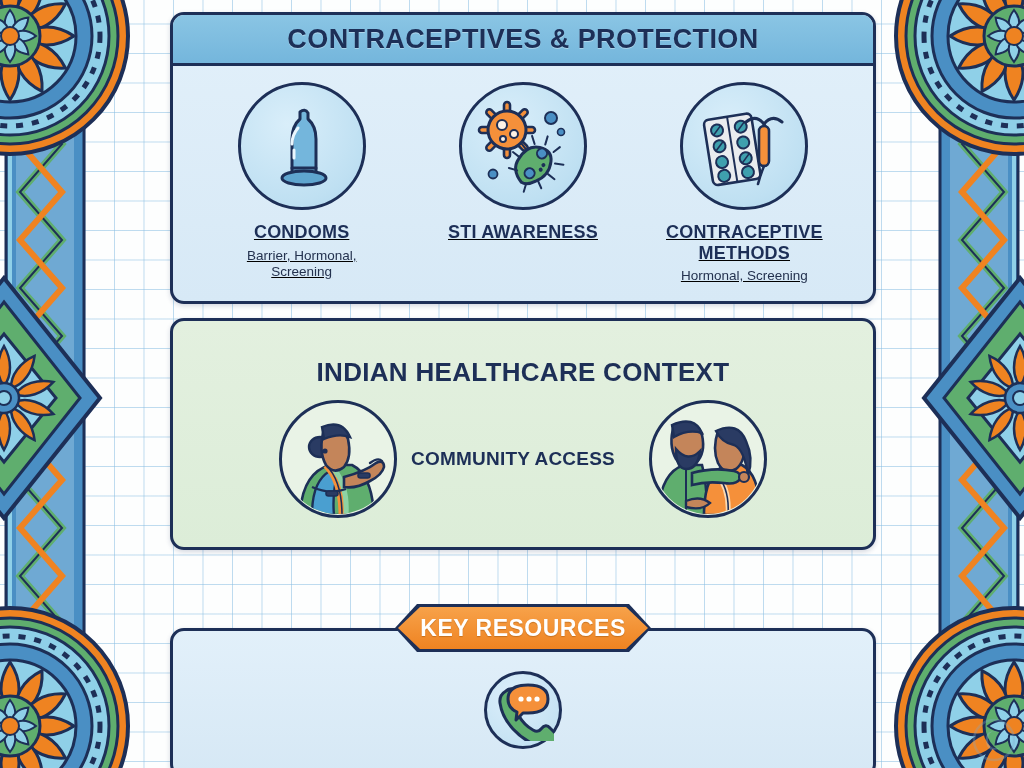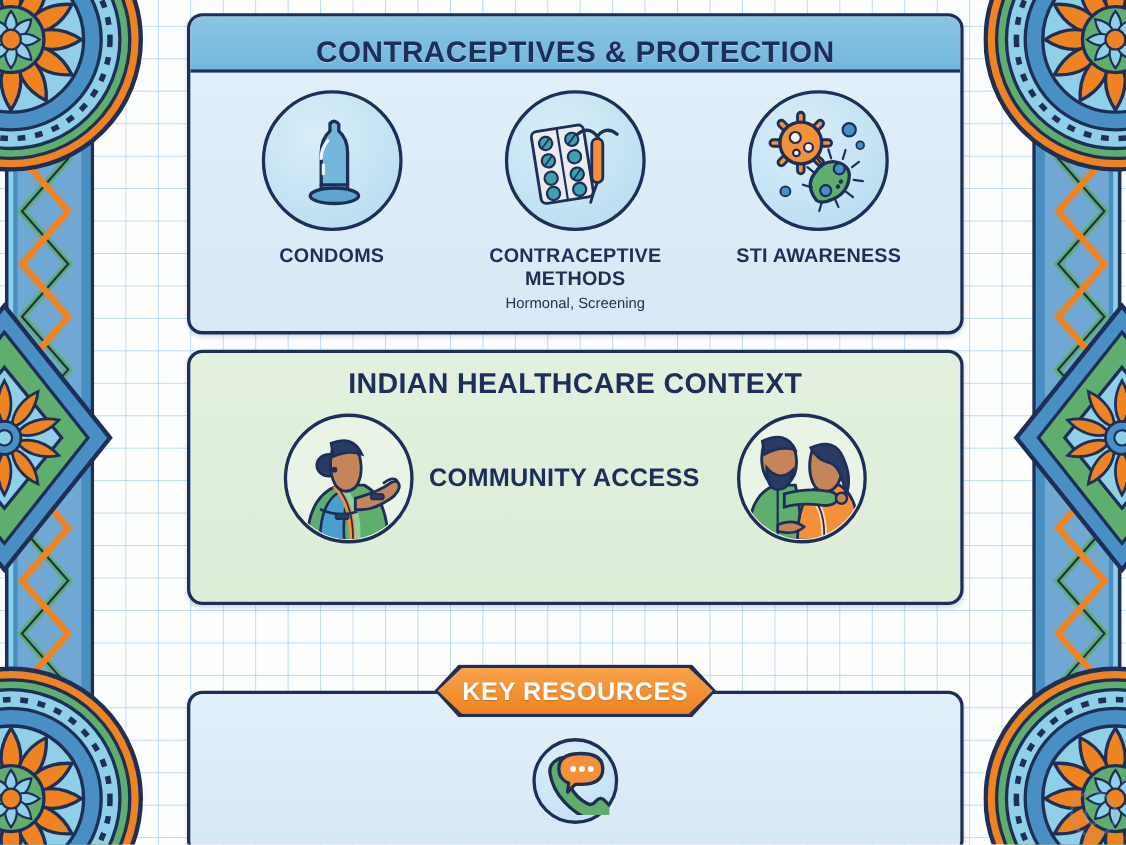--- a/index.html
+++ b/index.html
@@ -39,34 +39,34 @@
   
   #panel-contraceptives{
     left:170px;top:12px;width:706px;height:292px;
     background:linear-gradient(180deg,#e2f0fa 0%,#d7e9f6 100%);
     overflow:hidden;
   }
   #panel-contraceptives .panel-header{
     height:48px;
     background:linear-gradient(180deg,#8ac5e4 0%,#74b6dc 100%);
     border-bottom:3px solid #1d2f57;
-    display:flex;align-items:flex-end;justify-content:center;
+    display:flex;align-items:center;justify-content:center;
   }
   #panel-contraceptives .panel-header .htxt{
     font-size:27px;font-weight:bold;color:#1d2f57;
     letter-spacing:.4px;
     text-shadow:0 1px 0 rgba(255,255,255,.35);
   }
 
   .cards-row{
     display:flex;align-items:flex-start;justify-content:space-around;
     padding:16px 18px 0 18px;
   }
   .card-col{
-    width:200px;display:flex;flex-direction:column;align-items:center;
+    width:200px;display:flex;flex-direction:column;align-items:center;text-decoration:underline;
   }
   .icon-circle{
     width:128px;height:128px;border-radius:50%;
     border:3px solid #1d2f57;
     background:radial-gradient(circle at 38% 32%,#d9eefa 0%,#bfe0f2 70%,#afd6ed 100%);
     display:flex;align-items:center;justify-content:center;
     box-sizing:border-box;
     overflow:hidden;
   }
   .card-title{
@@ -81,37 +81,37 @@
   }
 
   
   #panel-healthcare{
     left:170px;top:318px;width:706px;height:232px;
     background:linear-gradient(180deg,#e3f0df 0%,#dcedd8 100%);
     display:flex;flex-direction:column;align-items:center;
     overflow:hidden;
   }
   #panel-healthcare .green-title{
-    margin-top:12px;
+    margin-top:36px;
     font-size:26px;font-weight:bold;color:#1d2f57;letter-spacing:.3px;
   }
   .hc-row{
     margin-top:12px;display:flex;align-items:center;
     justify-content:center;gap:34px;width:100%;
   }
   .hc-item{display:flex;align-items:center;gap:14px;}
   .hc-circle{
     width:118px;height:118px;border-radius:50%;
     border:3px solid #1d2f57;
     background:#e9f3e6;
     display:flex;align-items:center;justify-content:center;
     box-sizing:border-box;overflow:hidden;
   }
   .hc-label{
-    font-size:23px;font-weight:bold;color:#1d2f57;
+    font-size:19px;font-weight:bold;color:#1d2f57;
     line-height:1.2;letter-spacing:.2px;
   }
 
   
   #panel-resources{
     left:170px;top:628px;width:706px;height:150px;
     background:linear-gradient(180deg,#e2f0fa 0%,#d6e8f5 100%);
     overflow:visible;
   }
   #banner-key-resources{
@@ -265,53 +265,21 @@
         <div class="icon-circle">
           <svg width="96" height="96" viewBox="0 0 96 96" xmlns="http://www.w3.org/2000/svg">
             <path d="M46,14 q5,-4 8,1 l0,6 q8,7 8,20 l0,38 l-24,0 l0,-38 q0,-13 8,-20 Z" fill="#74b6dc" stroke="#1d2f57" stroke-width="3" stroke-linejoin="round"></path>
             <path d="M44,30 q-6,7 -6,16" fill="none" stroke="#eaf6fd" stroke-width="3" stroke-linecap="round"></path>
             <path d="M40,52 l0,8" fill="none" stroke="#eaf6fd" stroke-width="3" stroke-linecap="round"></path>
             <path d="M38,70 l24,0" fill="none" stroke="#1d2f57" stroke-width="3" stroke-linecap="round"></path>
             <ellipse cx="50" cy="80" rx="22" ry="7" fill="#5fa5cf" stroke="#1d2f57" stroke-width="3"></ellipse>
           </svg>
         </div>
         <div class="card-title">CONDOMS</div>
-      </div>
-
-      <div class="card-col">
-        <div class="icon-circle">
-          <svg width="100" height="100" viewBox="0 0 100 100" xmlns="http://www.w3.org/2000/svg">
-
-            <g transform="rotate(-9 40 52)">
-              <rect x="14" y="20" width="48" height="66" rx="5" fill="#e9ecef" stroke="#1d2f57" stroke-width="2.6"></rect>
-              <line x1="38" y1="20" x2="38" y2="86" stroke="#1d2f57" stroke-width="2"></line>
-              <circle cx="26" cy="32" r="6" fill="#3fa0ae" stroke="#1d2f57" stroke-width="2"></circle>
-              <circle cx="26" cy="48" r="6" fill="#3fa0ae" stroke="#1d2f57" stroke-width="2"></circle>
-              <circle cx="26" cy="64" r="6" fill="#3fa0ae" stroke="#1d2f57" stroke-width="2"></circle>
-              <circle cx="26" cy="78" r="6" fill="#3fa0ae" stroke="#1d2f57" stroke-width="2"></circle>
-              <circle cx="50" cy="32" r="6" fill="#3fa0ae" stroke="#1d2f57" stroke-width="2"></circle>
-              <circle cx="50" cy="48" r="6" fill="#3fa0ae" stroke="#1d2f57" stroke-width="2"></circle>
-              <circle cx="50" cy="64" r="6" fill="#3fa0ae" stroke="#1d2f57" stroke-width="2"></circle>
-              <circle cx="50" cy="78" r="6" fill="#3fa0ae" stroke="#1d2f57" stroke-width="2"></circle>
-              <line x1="22" y1="36" x2="30" y2="28" stroke="#1d2f57" stroke-width="1.6"></line>
-              <line x1="22" y1="52" x2="30" y2="44" stroke="#1d2f57" stroke-width="1.6"></line>
-              <line x1="46" y1="36" x2="54" y2="28" stroke="#1d2f57" stroke-width="1.6"></line>
-              <line x1="46" y1="68" x2="54" y2="60" stroke="#1d2f57" stroke-width="1.6"></line>
-            </g>
-
-            <g>
-              <path d="M52,26 q10,-8 18,2 q5,7 -2,12" fill="none" stroke="#1d2f57" stroke-width="3" stroke-linecap="round"></path>
-              <path d="M88,26 q-10,-8 -18,2" fill="none" stroke="#1d2f57" stroke-width="3" stroke-linecap="round"></path>
-              <rect x="65" y="30" width="10" height="40" rx="5" fill="#f5903a" stroke="#1d2f57" stroke-width="2.6"></rect>
-              <path d="M70,70 q-4,10 -6,18" fill="none" stroke="#1d2f57" stroke-width="2.6" stroke-linecap="round"></path>
-            </g>
-          </svg>
-        </div>
-        <div class="card-title">CONTRACEPTIVE METHODS</div>
-        <div class="card-sub">Hormonal, Screening</div>
+        <div class="card-sub">Barrier, Hormonal, Screening</div>
       </div>
 
       <div class="card-col">
         <div class="icon-circle">
           <svg width="100" height="100" viewBox="0 0 100 100" xmlns="http://www.w3.org/2000/svg">
 
             <g transform="translate(34,34)">
               <g stroke="#1d2f57" stroke-width="2.6" fill="#f5903a">
                 <rect x="-3" y="-28" width="6" height="12" rx="3"></rect>
                 <rect x="-3" y="16" width="6" height="12" rx="3"></rect>
@@ -351,20 +319,53 @@
             </g>
             <circle cx="78" cy="22" r="6" fill="#4a8fc4" stroke="#1d2f57" stroke-width="2"></circle>
             <circle cx="88" cy="36" r="3.5" fill="#4a8fc4" stroke="#1d2f57" stroke-width="1.6"></circle>
             <circle cx="20" cy="78" r="4.5" fill="#4a8fc4" stroke="#1d2f57" stroke-width="1.8"></circle>
           </svg>
         </div>
         <div class="card-title">STI AWARENESS</div>
         <div class="card-sub"></div>
       </div>
 
+      <div class="card-col">
+        <div class="icon-circle">
+          <svg width="100" height="100" viewBox="0 0 100 100" xmlns="http://www.w3.org/2000/svg">
+
+            <g transform="rotate(-9 40 52)">
+              <rect x="14" y="20" width="48" height="66" rx="5" fill="#e9ecef" stroke="#1d2f57" stroke-width="2.6"></rect>
+              <line x1="38" y1="20" x2="38" y2="86" stroke="#1d2f57" stroke-width="2"></line>
+              <circle cx="26" cy="32" r="6" fill="#3fa0ae" stroke="#1d2f57" stroke-width="2"></circle>
+              <circle cx="26" cy="48" r="6" fill="#3fa0ae" stroke="#1d2f57" stroke-width="2"></circle>
+              <circle cx="26" cy="64" r="6" fill="#3fa0ae" stroke="#1d2f57" stroke-width="2"></circle>
+              <circle cx="26" cy="78" r="6" fill="#3fa0ae" stroke="#1d2f57" stroke-width="2"></circle>
+              <circle cx="50" cy="32" r="6" fill="#3fa0ae" stroke="#1d2f57" stroke-width="2"></circle>
+              <circle cx="50" cy="48" r="6" fill="#3fa0ae" stroke="#1d2f57" stroke-width="2"></circle>
+              <circle cx="50" cy="64" r="6" fill="#3fa0ae" stroke="#1d2f57" stroke-width="2"></circle>
+              <circle cx="50" cy="78" r="6" fill="#3fa0ae" stroke="#1d2f57" stroke-width="2"></circle>
+              <line x1="22" y1="36" x2="30" y2="28" stroke="#1d2f57" stroke-width="1.6"></line>
+              <line x1="22" y1="52" x2="30" y2="44" stroke="#1d2f57" stroke-width="1.6"></line>
+              <line x1="46" y1="36" x2="54" y2="28" stroke="#1d2f57" stroke-width="1.6"></line>
+              <line x1="46" y1="68" x2="54" y2="60" stroke="#1d2f57" stroke-width="1.6"></line>
+            </g>
+
+            <g>
+              <path d="M52,26 q10,-8 18,2 q5,7 -2,12" fill="none" stroke="#1d2f57" stroke-width="3" stroke-linecap="round"></path>
+              <path d="M88,26 q-10,-8 -18,2" fill="none" stroke="#1d2f57" stroke-width="3" stroke-linecap="round"></path>
+              <rect x="65" y="30" width="10" height="40" rx="5" fill="#f5903a" stroke="#1d2f57" stroke-width="2.6"></rect>
+              <path d="M70,70 q-4,10 -6,18" fill="none" stroke="#1d2f57" stroke-width="2.6" stroke-linecap="round"></path>
+            </g>
+          </svg>
+        </div>
+        <div class="card-title">CONTRACEPTIVE METHODS</div>
+        <div class="card-sub">Hormonal, Screening</div>
+      </div>
+
     </div>
   </div>
 
   <div class="panel" id="panel-healthcare">
     <div class="green-title">INDIAN HEALTHCARE CONTEXT</div>
 
     <div class="hc-row">
 
       <div class="hc-item">
         <div class="hc-circle">

